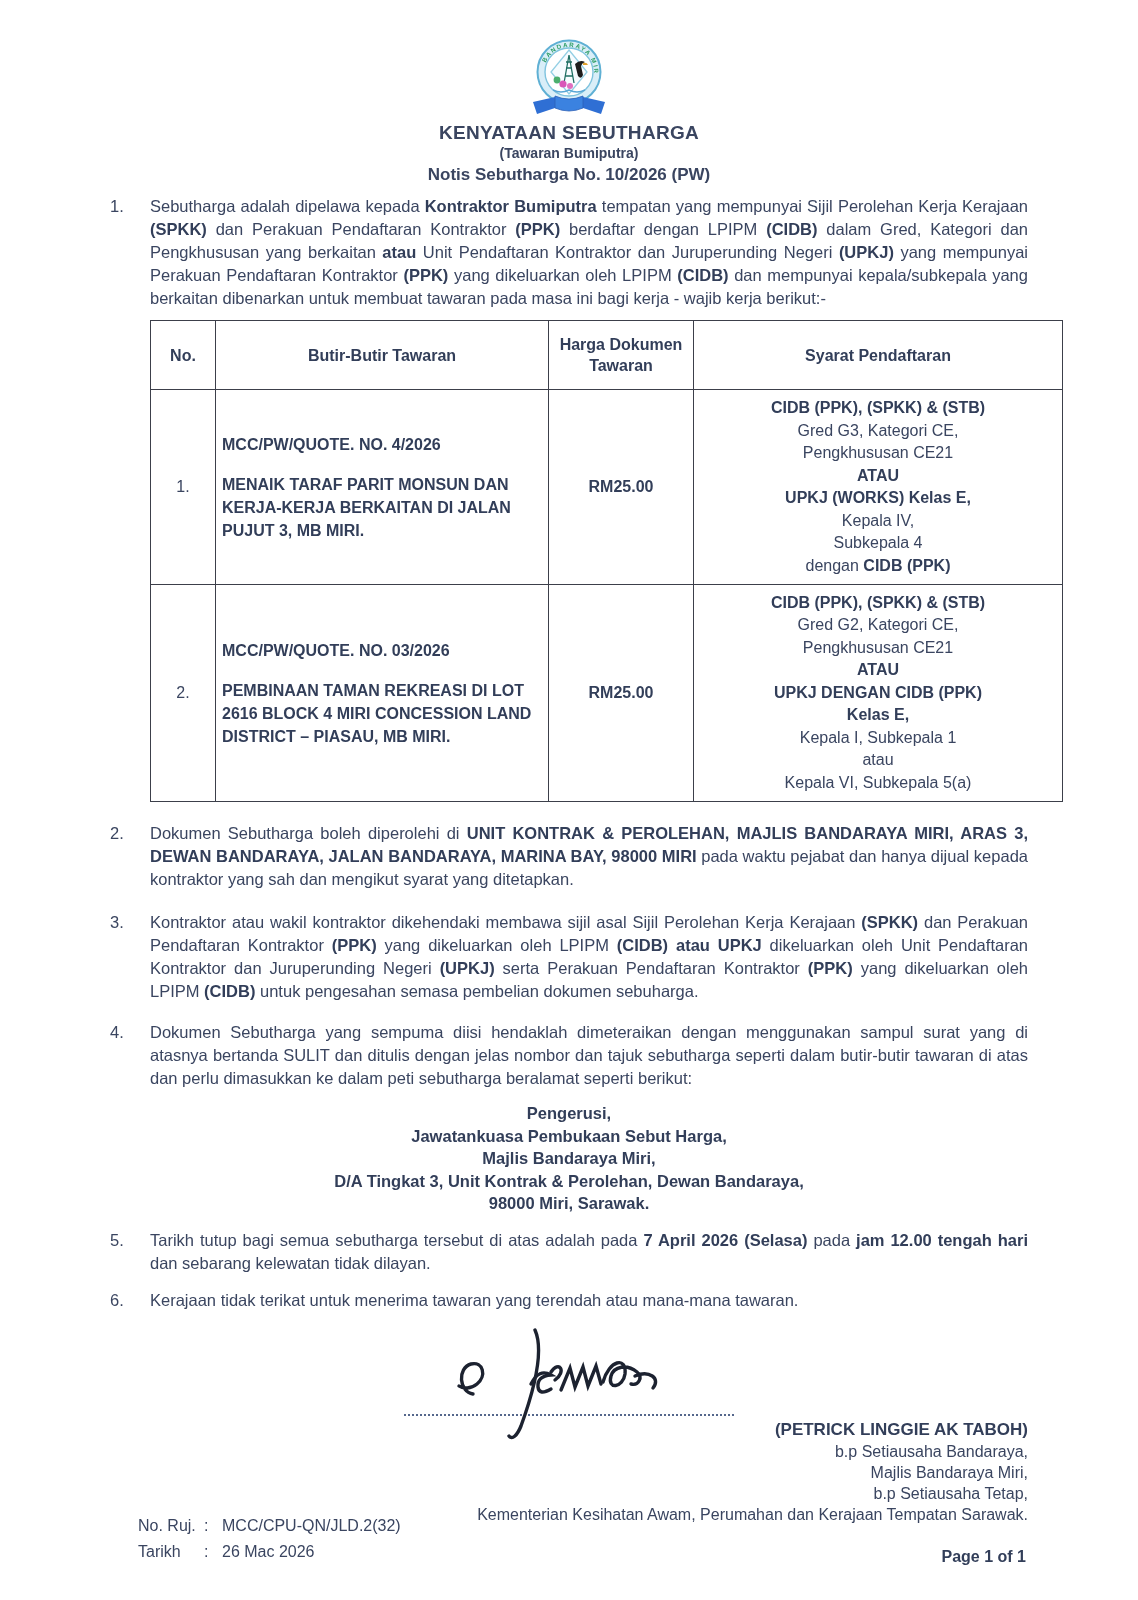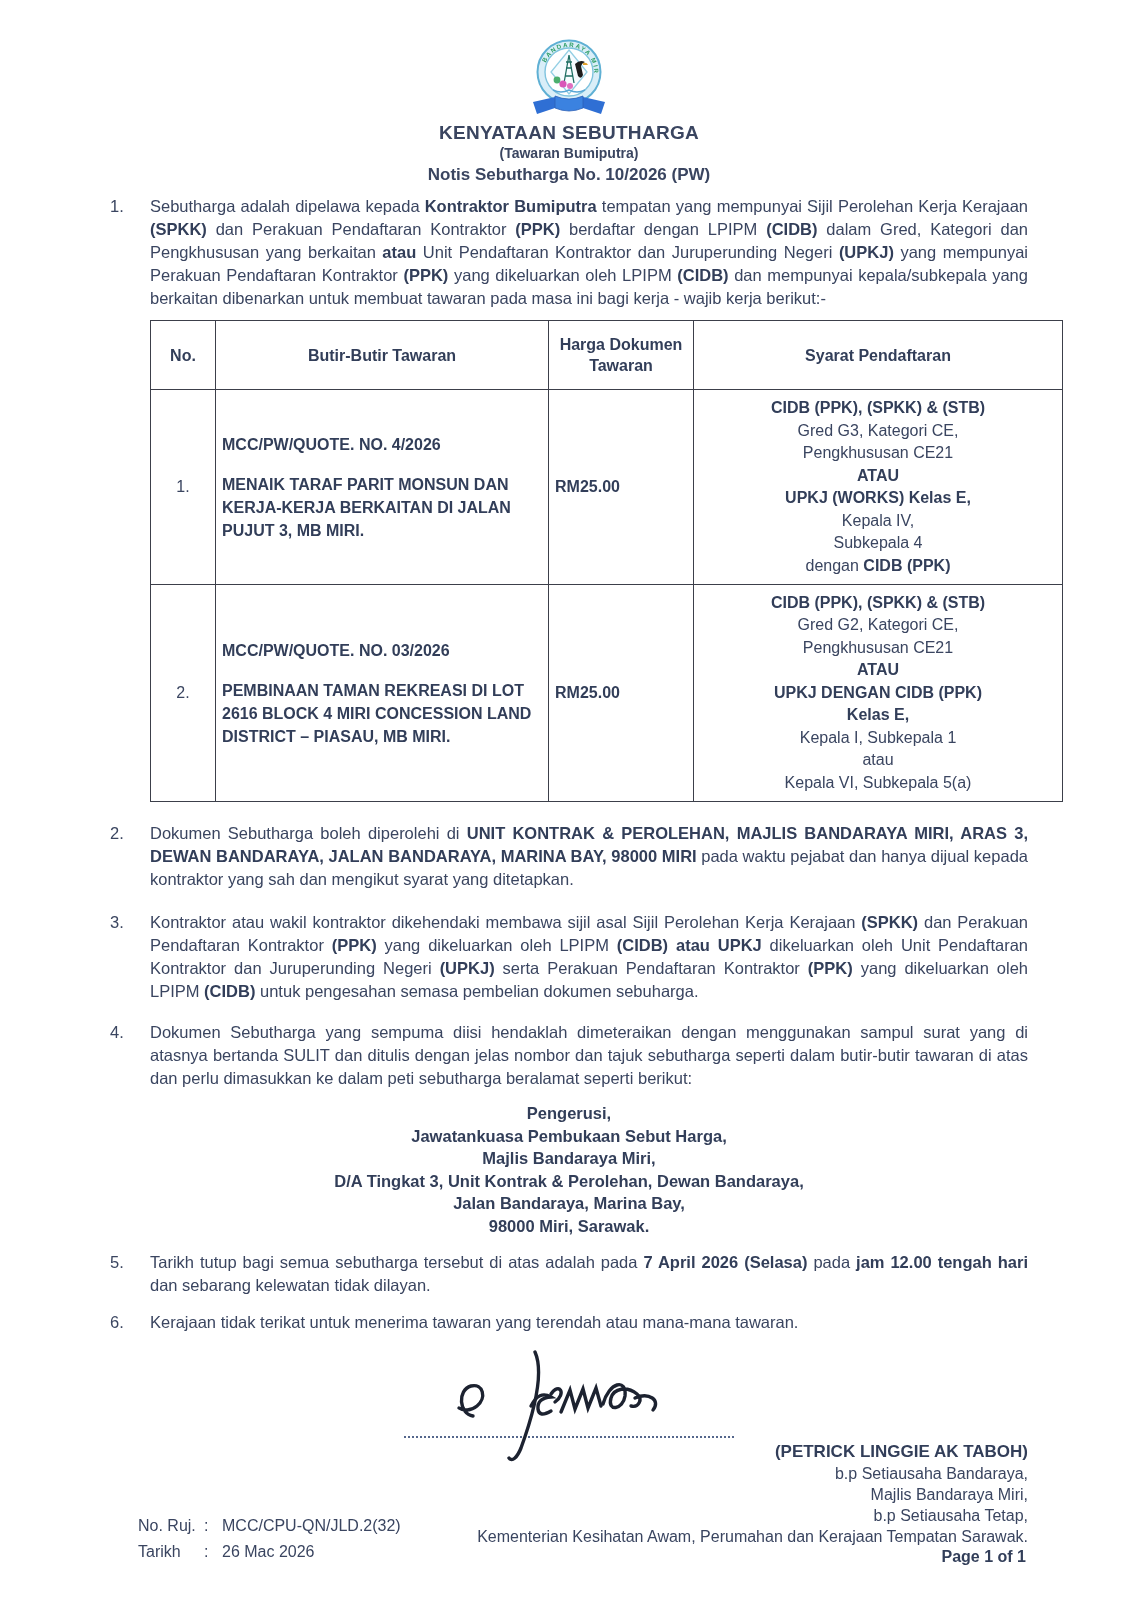--- a/index.html
+++ b/index.html
@@ -39,21 +39,21 @@
     padding:5px 6px;
   }
   th.col-no{width:52px;}
   th.col-butir{width:320px;}
   th.col-harga{width:132px;border-radius:23px;}
   th.col-syarat{width:356px;}
   table.tender th{font-weight:bold;text-align:center;line-height:21px;height:58px;color:#323e59;}
   td.cell-no{text-align:center;}
   td.cell-butir{padding-left:14px;padding-right:10px;line-height:23px;}
   td.cell-butir .line + .line{margin-top:17px;}
-  td.cell-harga{}
+  td.cell-harga{text-align:center;}
   td.cell-syarat{text-align:center;line-height:22.5px;padding-top:6px;padding-bottom:6px;}
   tr.row-1 td{height:184px;}
   tr.row-2 td{height:206px;}
   
   .address{
     text-align:center;font-size:16.5px;font-weight:bold;color:#323e59;
     line-height:22.5px;margin-top:12px;
   }
   
   .sig-block{text-align:right;margin-top:4px;position:relative;}
@@ -174,21 +174,20 @@
     <div class="para mt18">
       <div class="pnum">4.</div>
       <div class="ptext"><span>Dokumen Sebutharga yang sempuma diisi hendaklah dimeteraikan dengan menggunakan sampul surat yang di atasnya bertanda SULIT dan ditulis dengan jelas nombor dan tajuk sebutharga seperti dalam butir-butir tawaran di atas dan perlu dimasukkan ke dalam peti sebutharga beralamat seperti berikut:</span></div>
     </div>
 
     <div class="address">
         <div class="line"><span class="bold">Pengerusi,</span></div>
         <div class="line"><span class="bold">Jawatankuasa Pembukaan Sebut Harga,</span></div>
         <div class="line"><span class="bold">Majlis Bandaraya Miri,</span></div>
         <div class="line"><span class="bold">D/A Tingkat 3, Unit Kontrak &amp; Perolehan, Dewan Bandaraya,</span></div>
-        <div class="line"><span class="bold">Jalan Bandaraya, Marina Bay,</span></div>
         <div class="line"><span class="bold">98000 Miri, Sarawak.</span></div>
       </div>
 
     <div class="para mt14">
       <div class="pnum">5.</div>
       <div class="ptext"><span>Tarikh tutup bagi semua sebutharga tersebut di atas adalah pada </span><span class="bold">7 April 2026 (Selasa)</span><span> pada </span><span class="bold">jam 12.00 tengah hari</span><span> dan sebarang kelewatan tidak dilayan.</span></div>
     </div>
 
     <div class="para mt14">
       <div class="pnum">6.</div>

